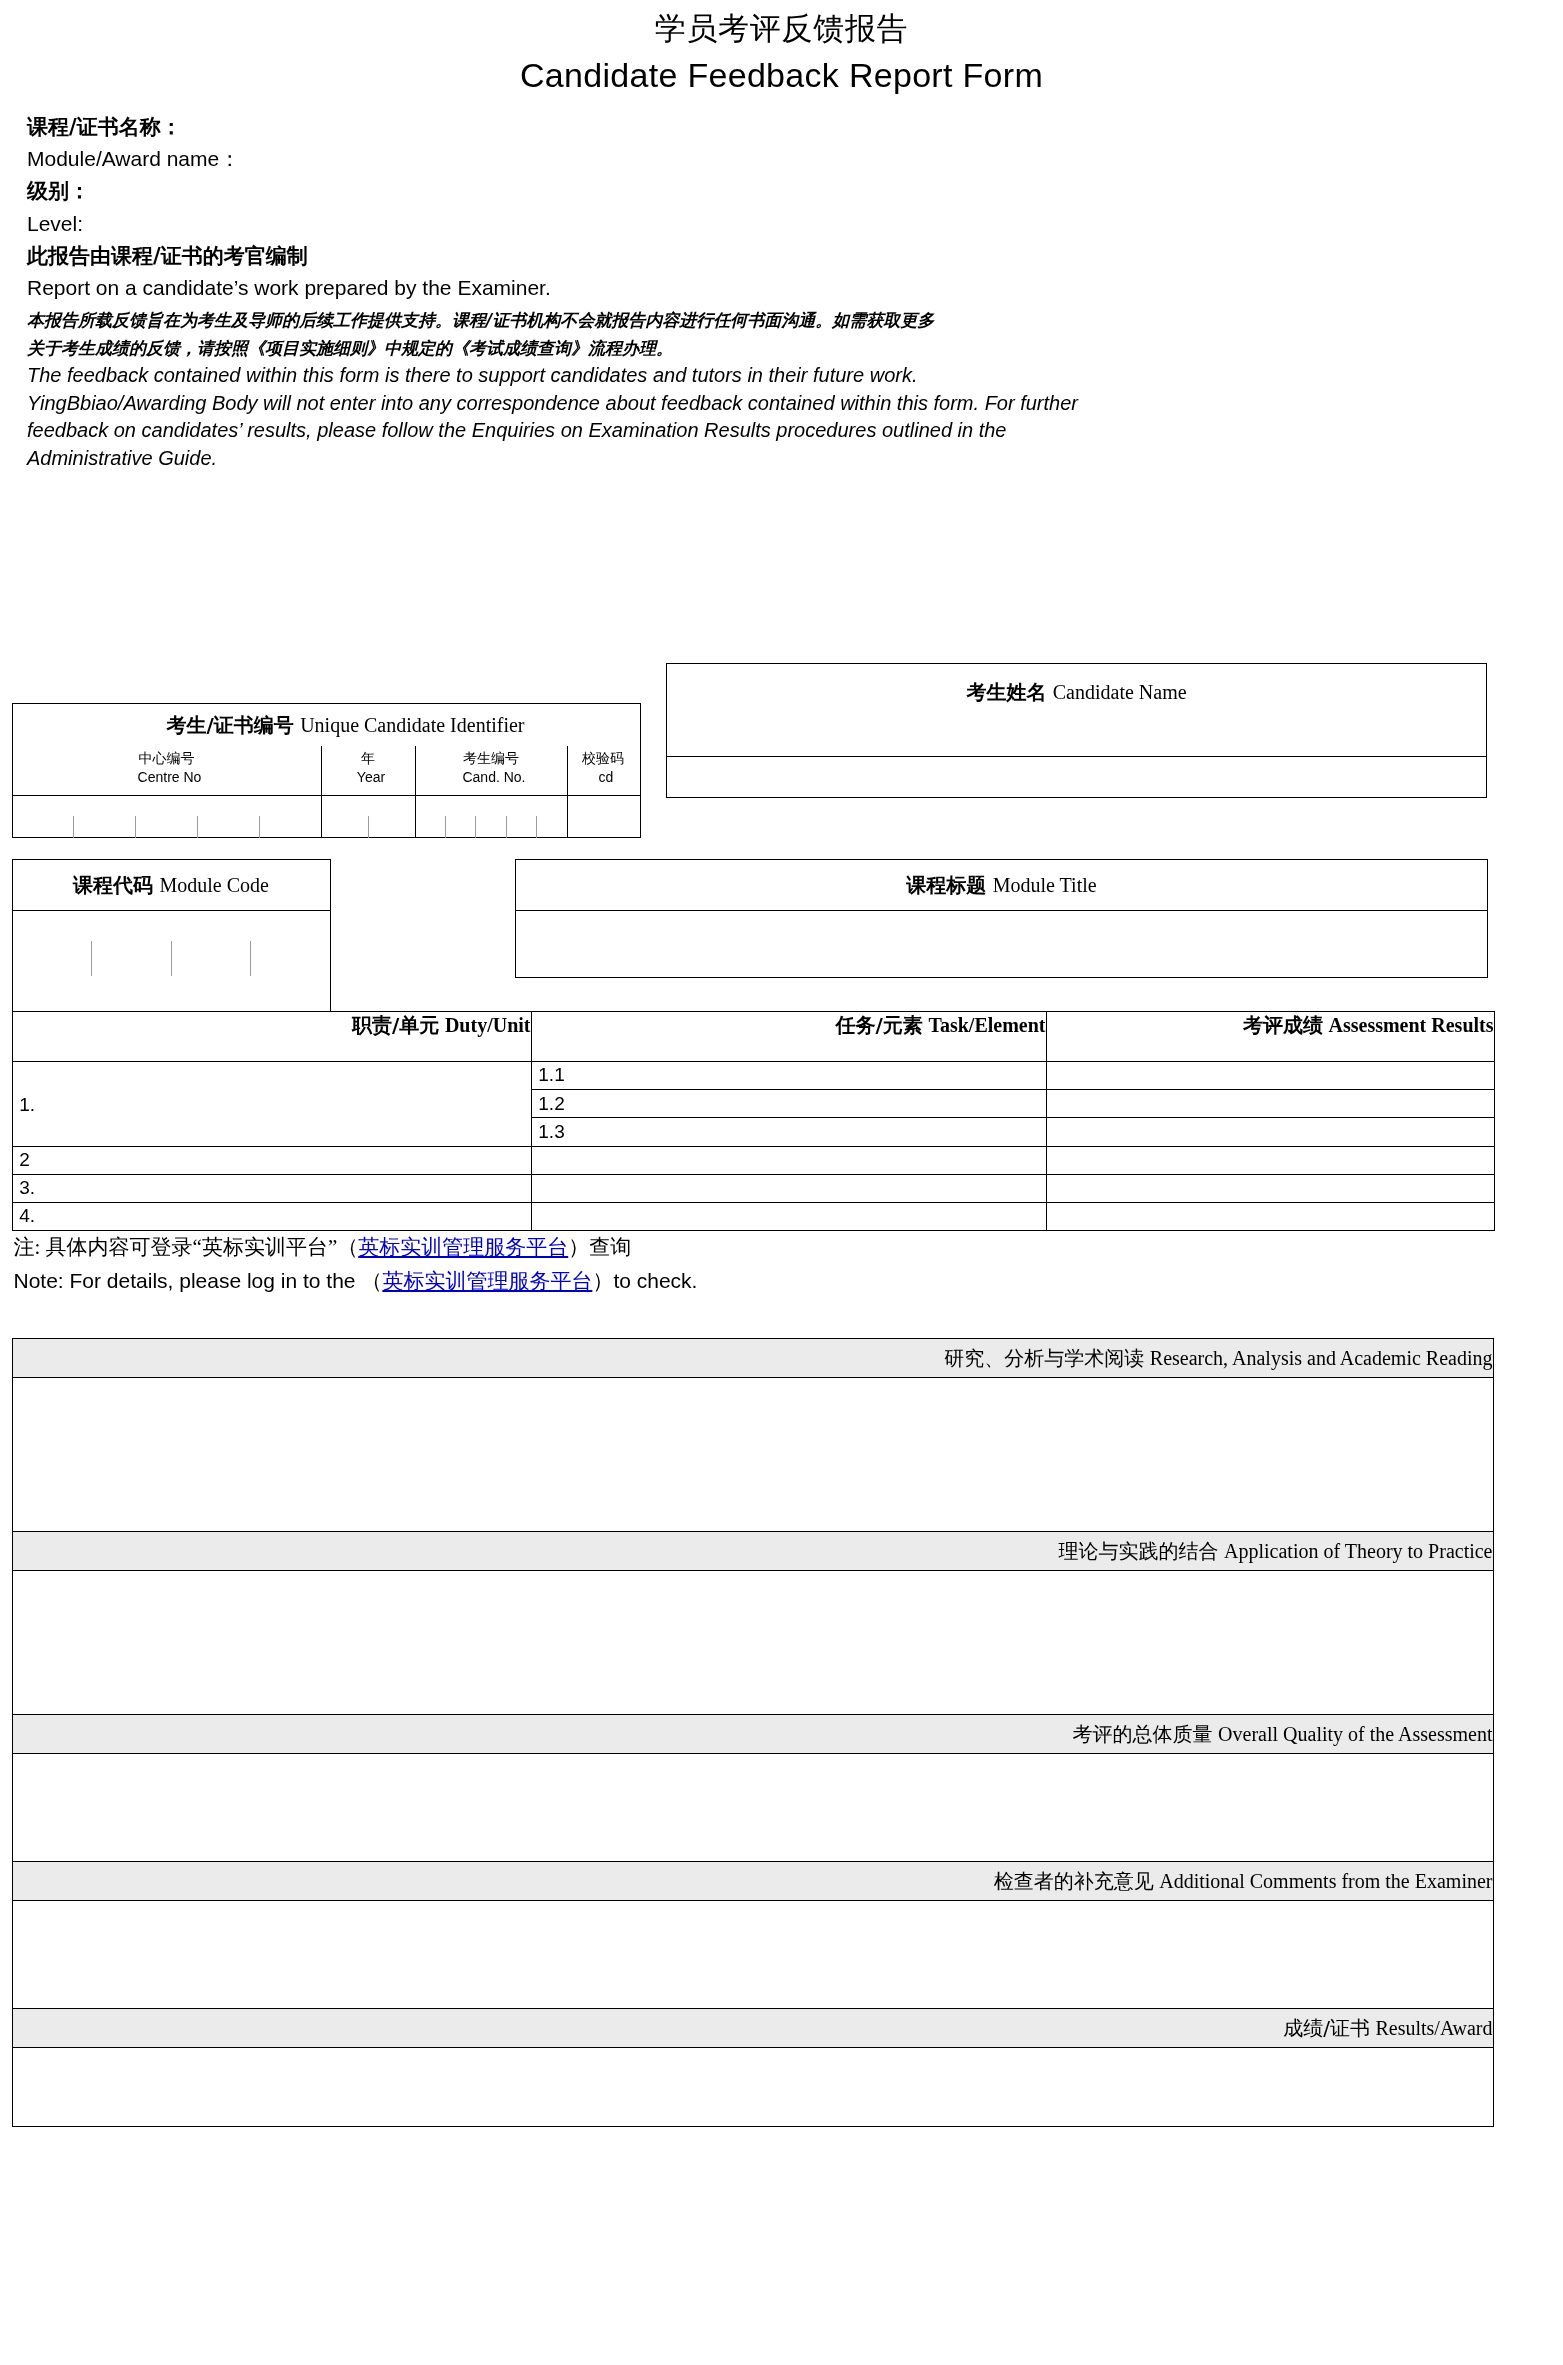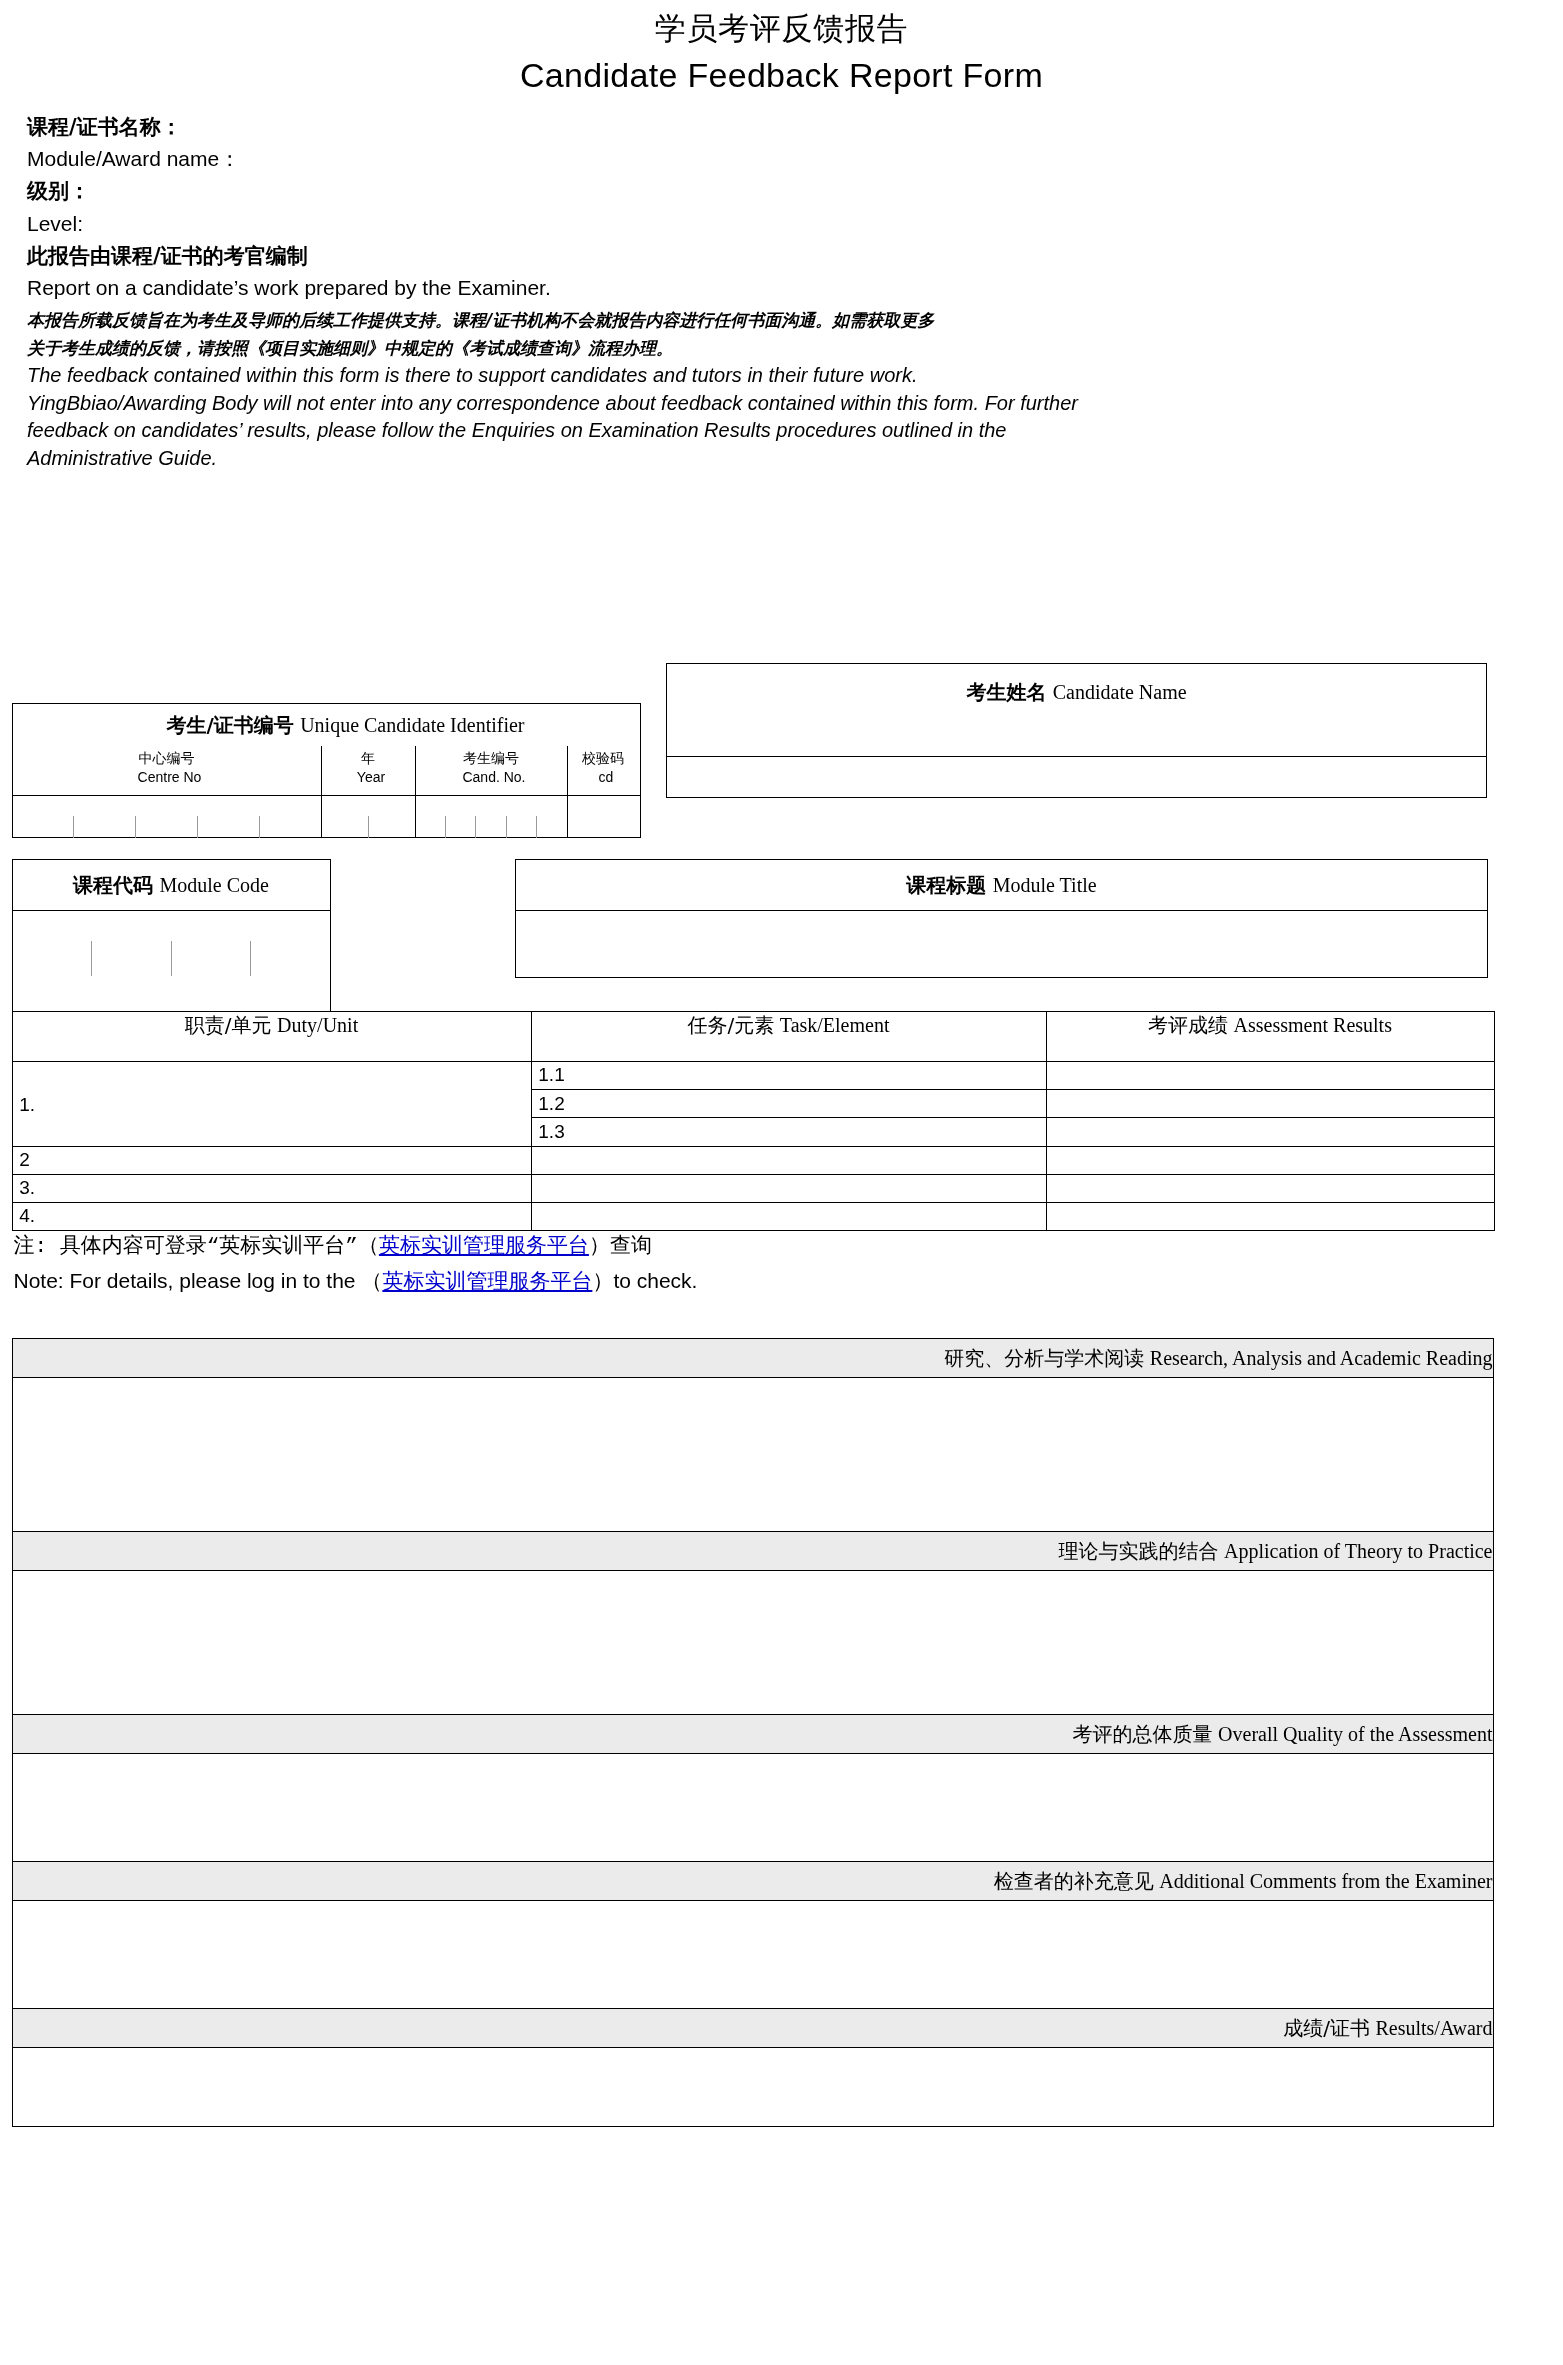--- a/index.html
+++ b/index.html
@@ -120,37 +120,37 @@
   .duty th, .duty td {
     border: 0.7px solid #000;
     padding: 0;
     vertical-align: top;
     background: #fff;
   }
   .duty thead th {
     border-top: 1.4px solid #000;
     border-bottom: 1.4px solid #000;
     height: 50px;
-    text-align: center;
-    font-weight: 400;
+    text-align: right;
+    font-weight: 700;
     font-size: 20px;
   }
   .duty td { height: 28px; font-size: 19px; }
   .duty td .pad { padding: 2.7px 0 0 6.8px; }
   .duty td.dnum { vertical-align: top; }
   .duty tr.last td { border-bottom: 1.4px solid #000; }
   .col-a { width: 519px; }
   .col-b { width: 515px; }
   .col-c { width: 448px; }
 
   
   .note { position: absolute; left: 13.5px; top: 1221px; width: 1507px; }
   .note .nl {
     font-size: 21px; line-height: 1.45; margin-bottom: 4px;
-    font-family: Liberation Mono, monospace;
+    font-family: Liberation Serif, serif;
   }
   .note .nl.eng { font-family: "Liberation Sans", sans-serif; }
   .lnk { color: #0000cc; text-decoration: underline; }
 
   
   .sections { position: absolute; left: 11.5px; top: 1327px; width: 1482px; text-align: right; }
   .sec { border: 1.4px solid #000; border-bottom: none; background:#fff; }
   .sec:last-child { border-bottom: 1.4px solid #000; }
   .sec-hd {
     background: #ebebeb;

